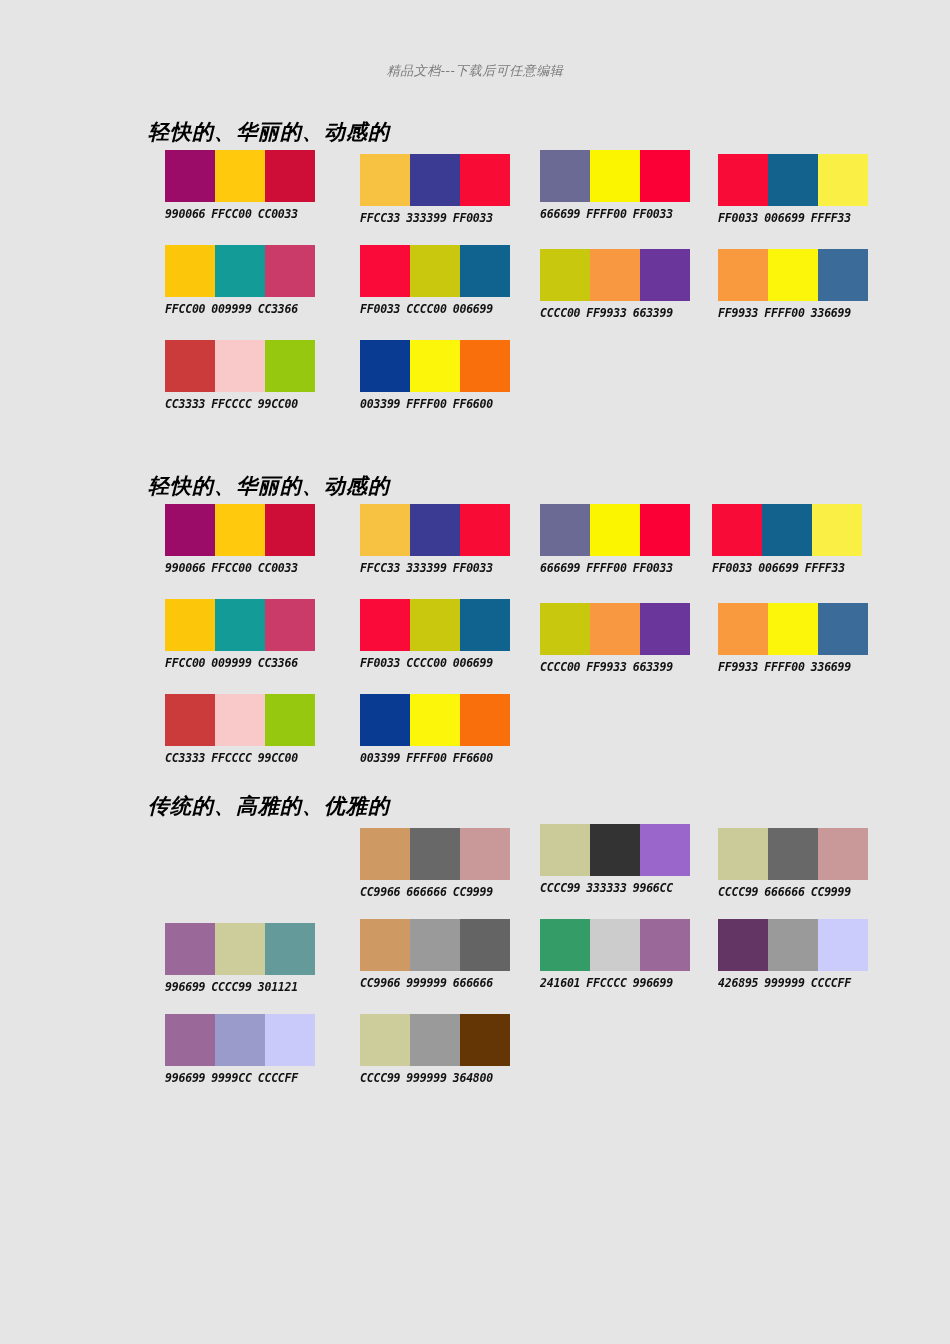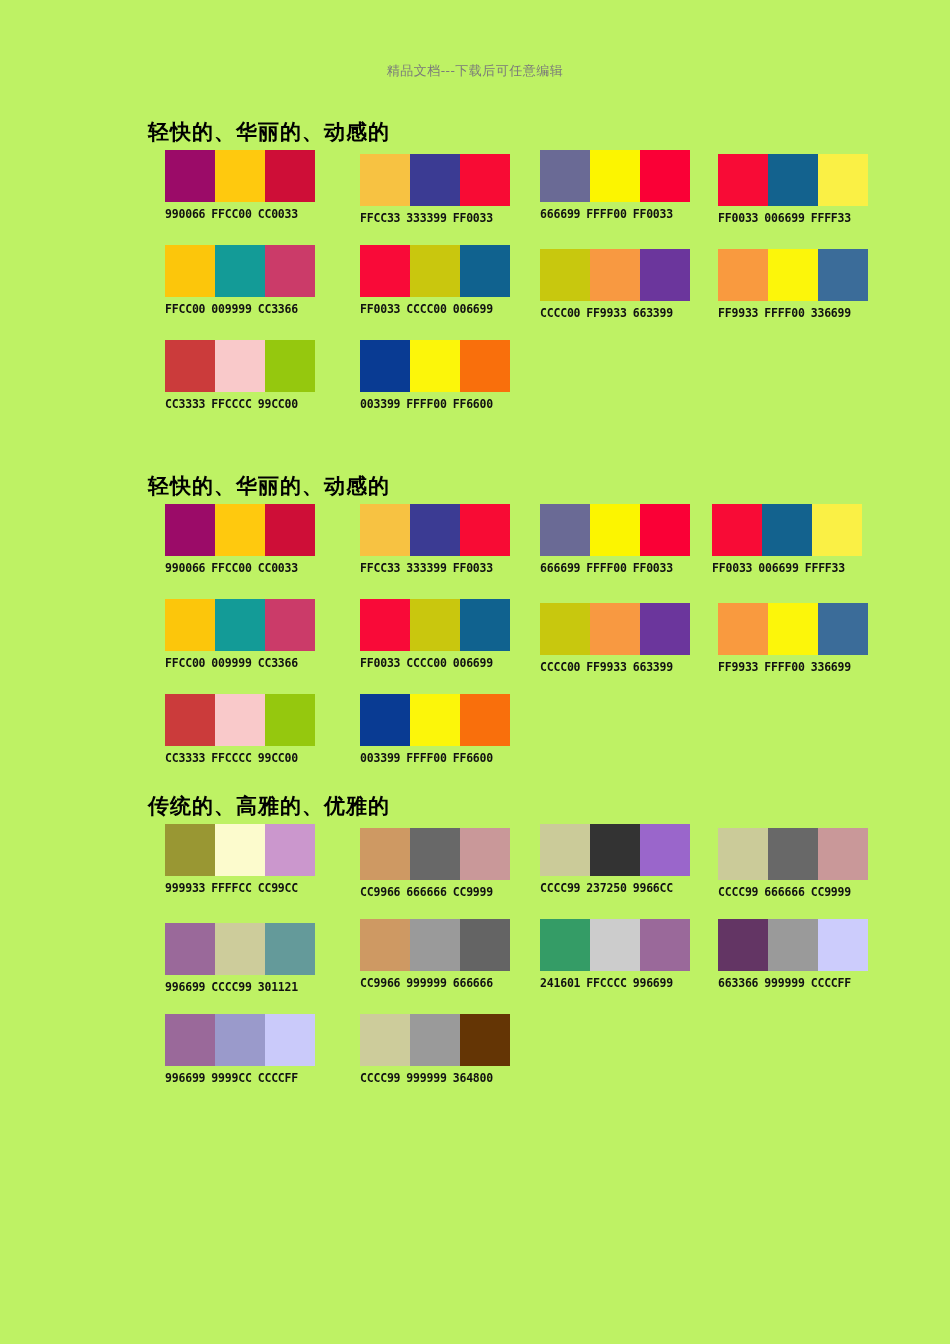--- a/index.html
+++ b/index.html
@@ -11,21 +11,22 @@
     width: 950px;
     height: 1344px;
     font-family: "Liberation Sans", "DejaVu Sans", sans-serif;
     position: relative;
     overflow: hidden;
   }
   .page {
     width: 950px;
     height: 1344px;
     position: relative;
-    background: #bef264;
+    background: #e5e5e5;
+    font-style: italic;
   }
   .doc-header {
     position: absolute;
     top: 62px;
     left: 0;
     width: 950px;
     text-align: center;
     font-size: 13px;
     color: #7a7a7a;
     font-family: "DejaVu Serif", "Liberation Serif", serif;
@@ -361,53 +362,41 @@
                 <span>FF6600</span>
               </div>
             </div>
           </div>
         </div>
       </div>
       <div class="section" style="top: 792px;">
         <div class="section-title">传统的、高雅的、优雅的</div>
         <div class="rows">
           <div class="row">
-            <div class="group" style="left: 165px; top: 0px;">
-              <div class="swatches">
-                <div class="chip" style="background: rgb(153, 151, 51);"></div>
-                <div class="chip" style="background: rgb(252, 251, 205);"></div>
-                <div class="chip" style="background: rgb(203, 151, 205);"></div>
-              </div>
-              <div class="labels">
-                <span>999933</span>
-                <span>FFFFCC</span>
-                <span>CC99CC</span>
-              </div>
-            </div>
             <div class="group" style="left: 360px; top: 4px;">
               <div class="swatches">
                 <div class="chip" style="background: rgb(206, 153, 99);"></div>
                 <div class="chip" style="background: rgb(104, 104, 104);"></div>
                 <div class="chip" style="background: rgb(201, 152, 153);"></div>
               </div>
               <div class="labels">
                 <span>CC9966</span>
                 <span>666666</span>
                 <span>CC9999</span>
               </div>
             </div>
             <div class="group" style="left: 540px; top: 0px;">
               <div class="swatches">
                 <div class="chip" style="background: rgb(203, 203, 153);"></div>
                 <div class="chip" style="background: rgb(51, 51, 51);"></div>
                 <div class="chip" style="background: rgb(154, 102, 203);"></div>
               </div>
               <div class="labels">
                 <span>CCCC99</span>
-                <span>237250</span>
+                <span>333333</span>
                 <span>9966CC</span>
               </div>
             </div>
             <div class="group" style="left: 718px; top: 4px;">
               <div class="swatches">
                 <div class="chip" style="background: rgb(203, 203, 153);"></div>
                 <div class="chip" style="background: rgb(104, 104, 104);"></div>
                 <div class="chip" style="background: rgb(201, 152, 153);"></div>
               </div>
               <div class="labels">
@@ -454,21 +443,21 @@
                 <span>996699</span>
               </div>
             </div>
             <div class="group" style="left: 718px; top: 0px;">
               <div class="swatches">
                 <div class="chip" style="background: rgb(99, 53, 100);"></div>
                 <div class="chip" style="background: rgb(154, 154, 154);"></div>
                 <div class="chip" style="background: rgb(204, 204, 252);"></div>
               </div>
               <div class="labels">
-                <span>663366</span>
+                <span>426895</span>
                 <span>999999</span>
                 <span>CCCCFF</span>
               </div>
             </div>
           </div>
           <div class="row">
             <div class="group" style="left: 165px; top: 0px;">
               <div class="swatches">
                 <div class="chip" style="background: rgb(154, 105, 154);"></div>
                 <div class="chip" style="background: rgb(154, 154, 203);"></div>

